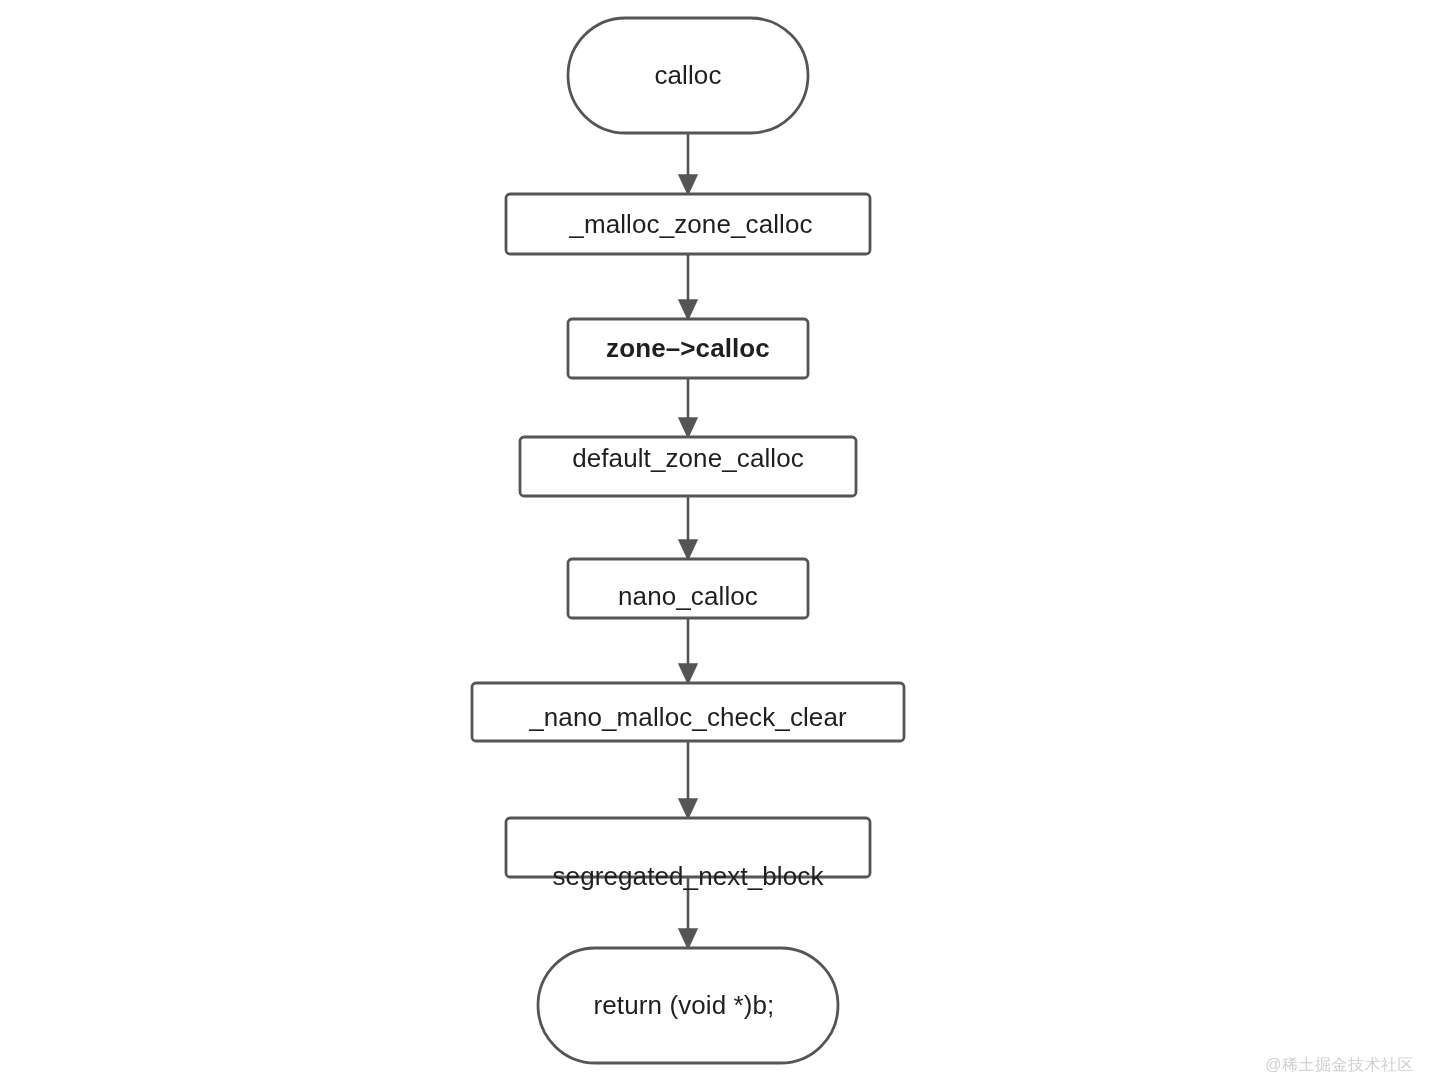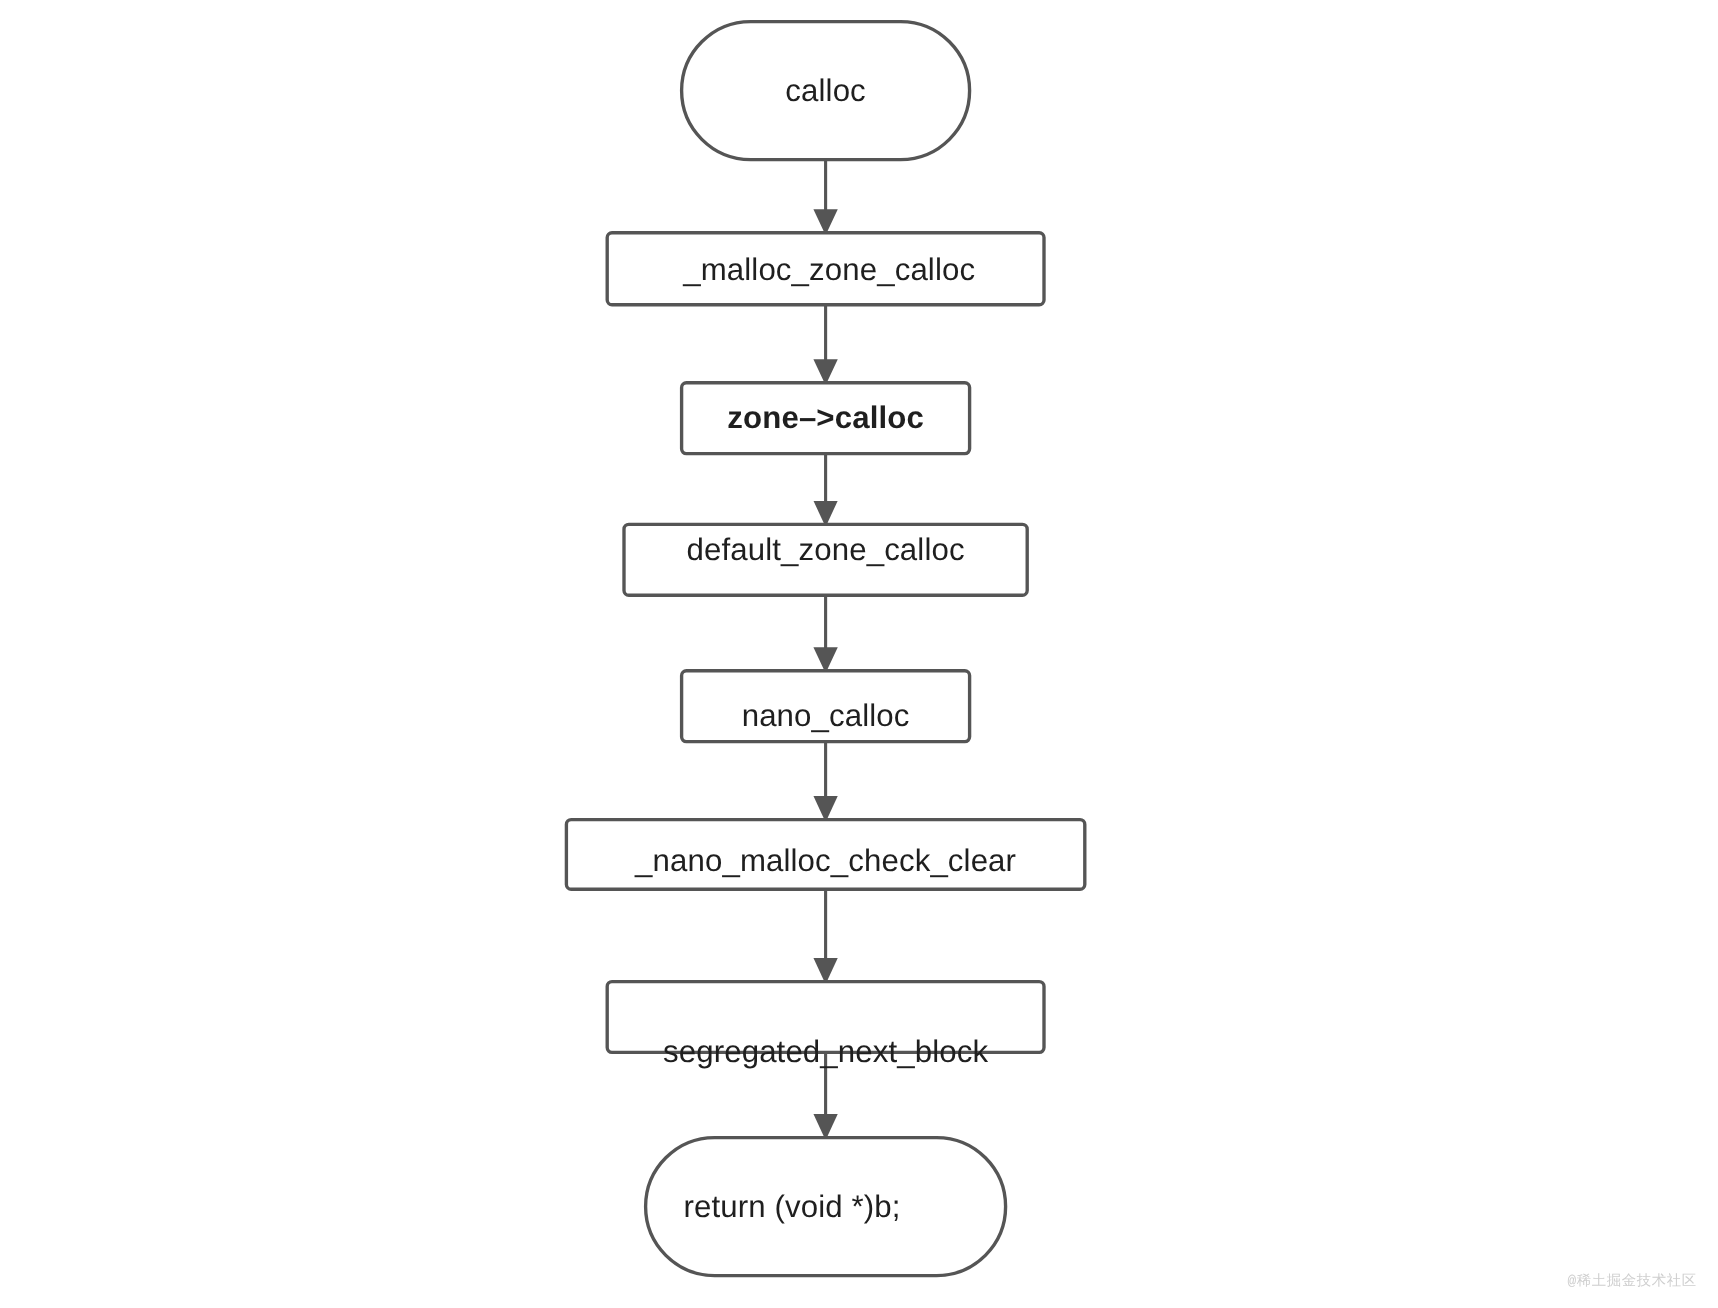--- a/index.html
+++ b/index.html
@@ -37,23 +37,23 @@
     font-size: 26px;
     font-weight: 400;
     letter-spacing: 0.1px;
     white-space: nowrap;
     pointer-events: none;
   }
   .watermark {
     position: absolute;
     right: 18px;
     bottom: 14px;
-    font-size: 12px;
+    font-size: 16px;
     color: #cfcfcf;
-    font-family: Liberation Mono, monospace;
+    font-family: Liberation Sans, sans-serif;
     white-space: nowrap;
     letter-spacing: 0.5px;
   }
 </style>
 </head>
 <body>
 
 <div id="flow-canvas">
 
   <svg id="flow-svg" viewBox="0 0 1432 1090" xmlns="http://www.w3.org/2000/svg">
@@ -84,18 +84,18 @@
   </svg>
 
   <div id="labels-layer">
       <div class="node-label" style="left: 568px; top: 18px; width: 240px; height: 115px;">calloc</div>
       <div class="node-label" style="left: 509px; top: 194px; width: 364px; height: 60px;">_malloc_zone_calloc</div>
       <div class="node-label" style="left: 568px; top: 319px; width: 240px; height: 59px; font-weight: bold;">zone–&gt;calloc</div>
       <div class="node-label" style="left: 520px; top: 437px; width: 336px; height: 43px;">default_zone_calloc</div>
       <div class="node-label" style="left: 568px; top: 559px; width: 240px; height: 75px;">nano_calloc</div>
       <div class="node-label" style="left: 472px; top: 683px; width: 432px; height: 68px;">_nano_malloc_check_clear</div>
       <div class="node-label" style="left: 506px; top: 839px; width: 364px; height: 74px;">segregated_next_block</div>
-      <div class="node-label" style="left: 510px; top: 948px; width: 300px; height: 115px;">return (void *)b;</div>
+      <div class="node-label" style="left: 534px; top: 948px; width: 300px; height: 115px;">return (void *)b;</div>
     </div>
 
   <div class="watermark">@稀土掘金技术社区</div>
 
 </div>
 
 </body></html>

